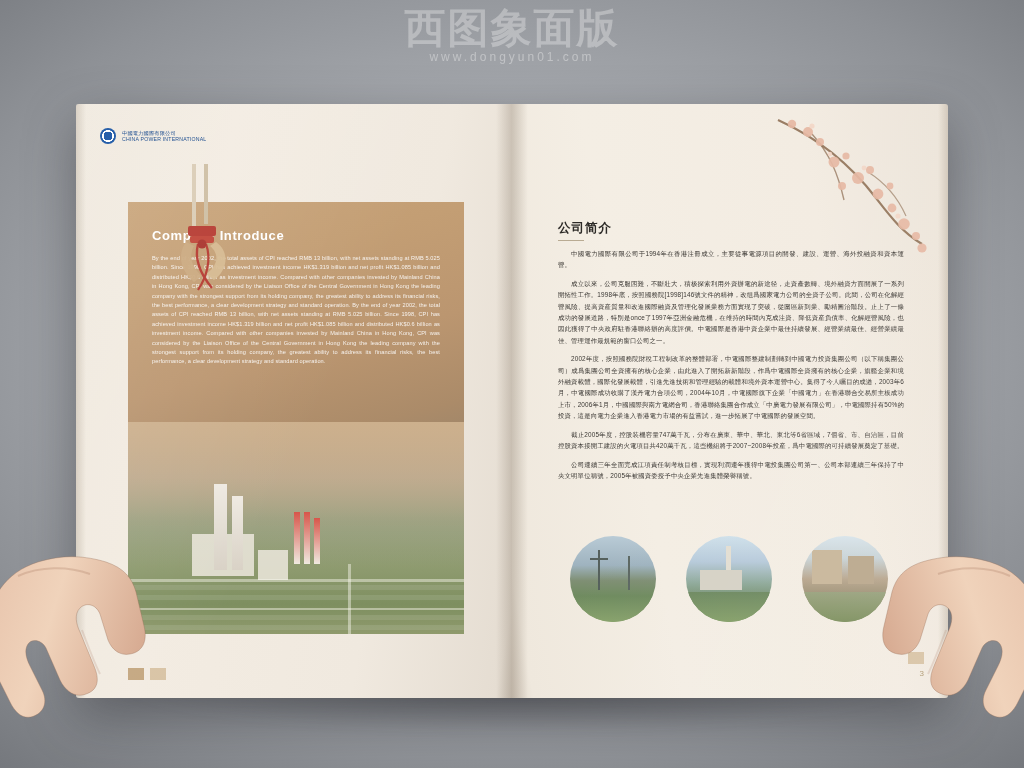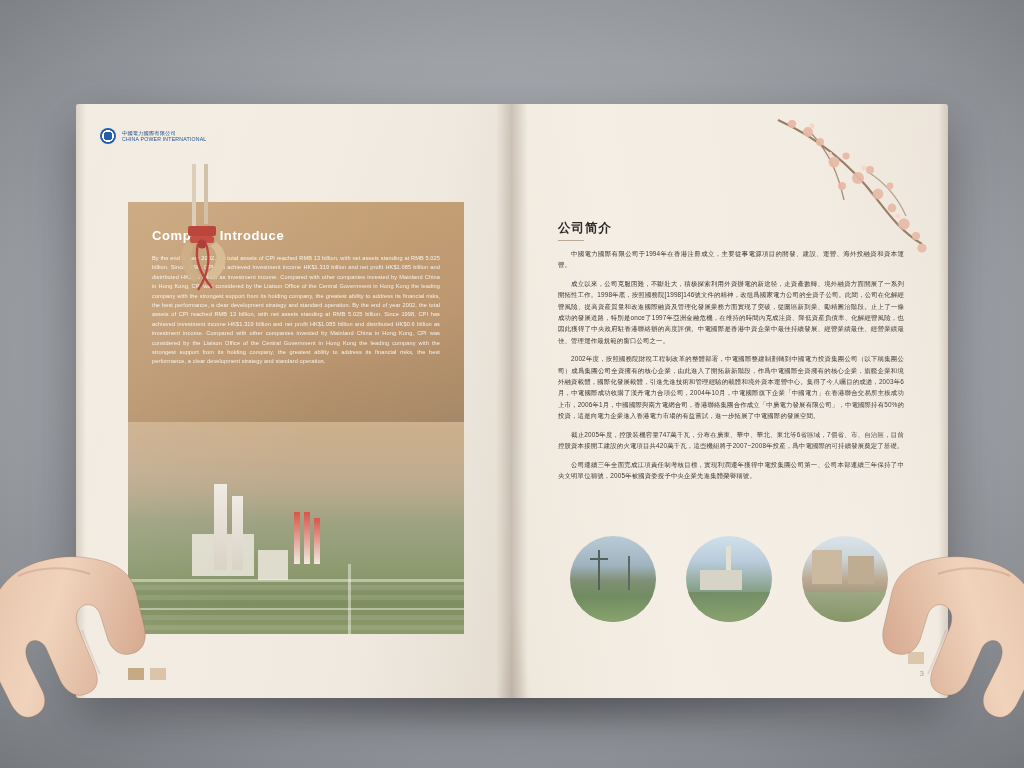--- a/index.html
+++ b/index.html
@@ -120,20 +120,24 @@
     position:absolute;left:120px;top:660px;width:790px;height:70px;z-index:1;
     background:radial-gradient(ellipse at 50% 40%, rgba(40,42,46,.40) 0%, rgba(40,42,46,0) 72%);
     filter:blur(6px);
   }
 </style>
 </head>
 <body>
 
 <div class="stage">
 
+  <div class="watermark">
+    <div class="wm-cn">西图象面版</div>
+    <div class="wm-en">www.dongyun01.com</div>
+  </div>
 
   <div class="shadow-under"></div>
 
   <div class="book">
 
     <div class="page page-left">
       <div class="page-edge-l"></div>
 
       <div class="logo">
         <span class="logo-mark"></span>

